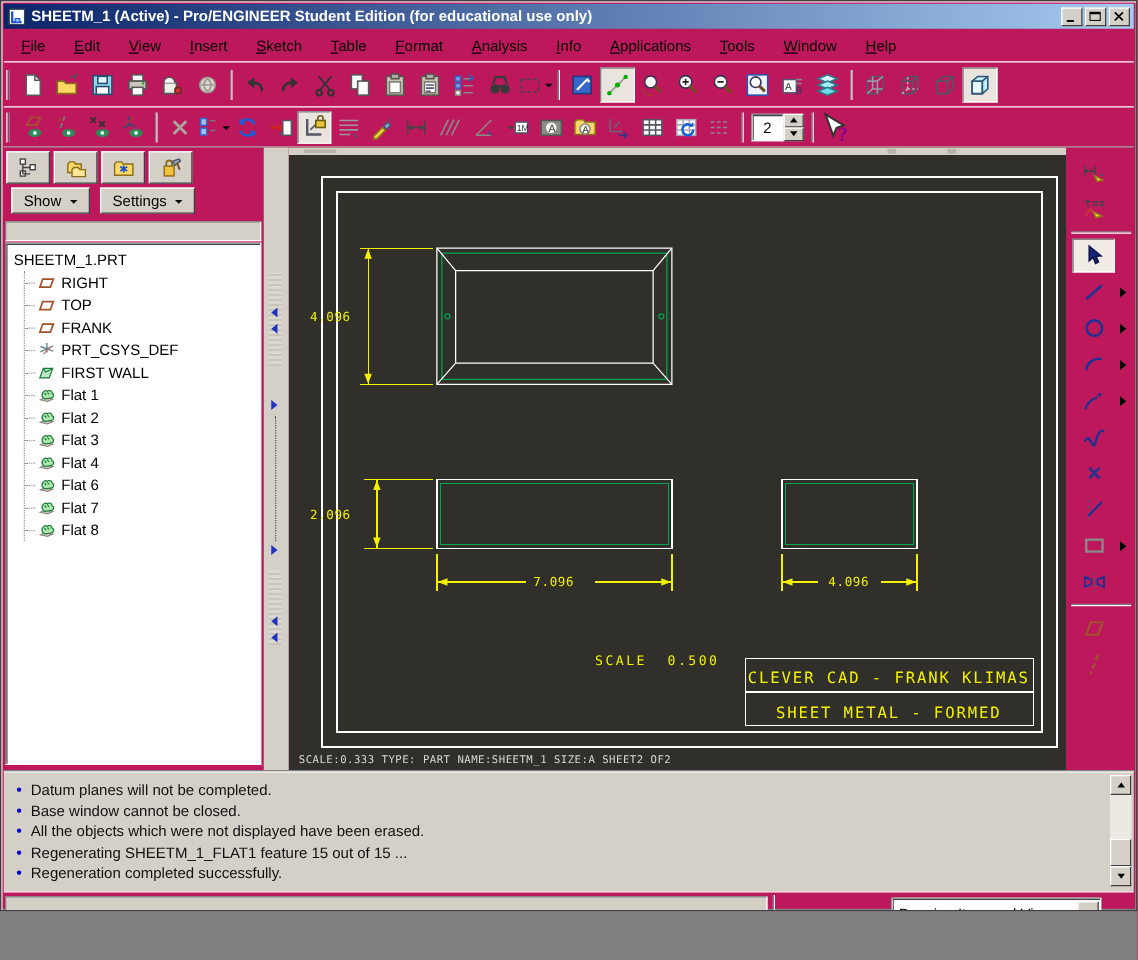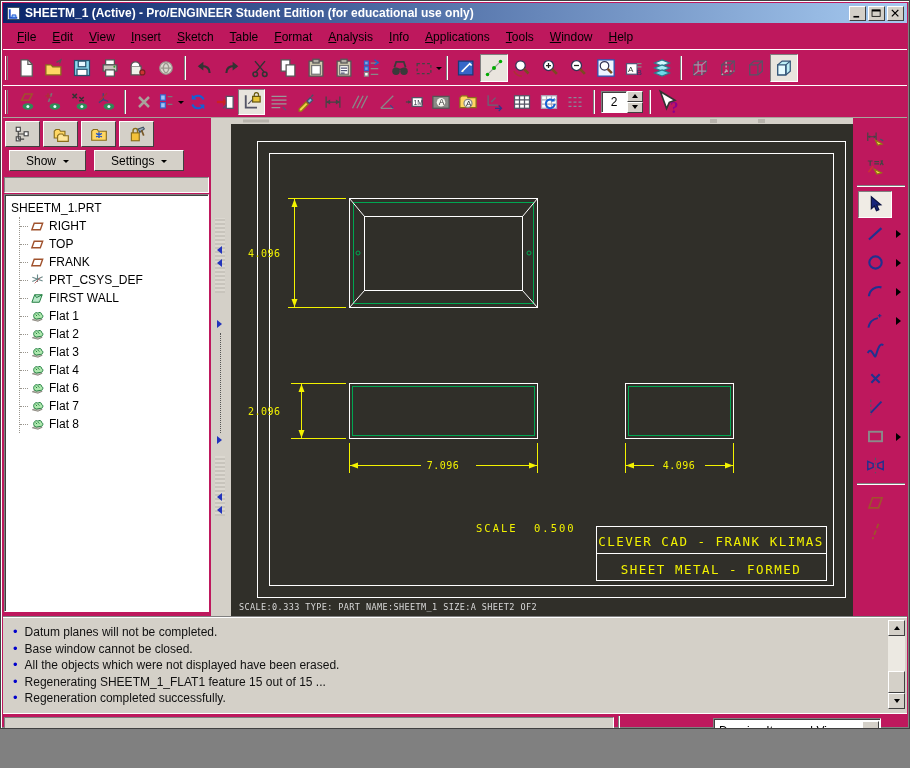--- a/index.html
+++ b/index.html
@@ -21,21 +21,21 @@
   .titlebar .ttl { font-size:12px; font-weight:bold; flex:1; white-space:nowrap; overflow:hidden; }
   .wbtn {
     width:17px; height:15px; margin-left:2px; background:#d4d0c8;
     border:1px solid; border-color:#fff #404040 #404040 #fff;
     display:flex; align-items:center; justify-content:center;
   }
   .wbtn svg { width:12px; height:11px; }
   
   .menubar {
     position:absolute; top:24px; left:2px; right:2px; height:24px;
-    display:flex; align-items:center; padding-left:6px; font-size:12px; color:#000;
+    display:flex; align-items:center; padding-left:6px; font-size:12px; color:#000;gap:7px;
   }
   .menu-item { padding:3px 8px; white-space:nowrap; }
   
   .toolbar { position:absolute; left:2px; right:2px; display:flex; align-items:center;
     border-top:1px solid #fff; }
   #tb1 { top:48px; height:36px; }
   #tb2 { top:84px; height:33px; border-bottom:1px solid #a8a49c; }
   .grip { width:3px; height:24px; border-left:1px solid #fff; border-right:1px solid #808080; margin:0 4px 0 2px; }
   .tsep { width:2px; height:24px; border-left:1px solid #808080; border-right:1px solid #fff; margin:0 4px; }
   .tbtn {
@@ -56,21 +56,21 @@
     display:flex; align-items:center; justify-content:center; }
   .tri-up { width:0;height:0;border:3.5px solid transparent;border-bottom:4.5px solid #000; margin-top:-3px;}
   .tri-dn { width:0;height:0;border:3.5px solid transparent;border-top:4.5px solid #000; margin-bottom:-3px;}
   
   #nav { position:absolute; top:117px; left:2px; width:208px; height:498px; }
   .nav-tabs { display:flex; gap:3px; padding:3px 0 0 2px; height:30px; }
   .nav-tab { width:35px; height:26px; background:#d4d0c8; border:1px solid; border-color:#fff #404040 #404040 #fff;
     display:flex; align-items:center; justify-content:center; }
   .nav-tab svg { width:18px; height:18px; }
   .nav-btnrow { display:flex; gap:8px; padding:2px 0 0 6px; height:26px; }
-  .nav-btn { height:21px; padding:0 16px; background:#d4d0c8; border:1px solid; border-color:#fff #404040 #404040 #fff;
+  .nav-btn { height:21px; padding:0 9px; background:#d4d0c8; border:1px solid; border-color:#fff #404040 #404040 #fff;
     font-size:12px; display:flex; align-items:center; gap:5px; }
   .tree-header { margin:3px 2px 0 1px; height:16px; border:1px solid; border-color:#808080 #fff #fff #808080;
     background:#d4d0c8; }
   .tree-box { position:absolute; top:76px; left:1px; right:2px; bottom:4px; background:#fff;
     border:1px solid; border-color:#808080 #fff #fff #808080; box-shadow: inset 1px 1px 0 #404040;
     font-size:12px; color:#000; padding:4px 0 0 6px; overflow:hidden; }
   .trow { display:flex; align-items:center; height:18px; white-space:nowrap;text-align:right; }
   .trow svg { width:15px; height:15px; margin:0 4px 0 1px; flex:none; }
   .tree-kids { margin-left:8px; border-left:1px dotted #9a968e; }
   .dash { width:8px; border-top:1px dotted #9a968e; margin-right:1px; flex:none; }

